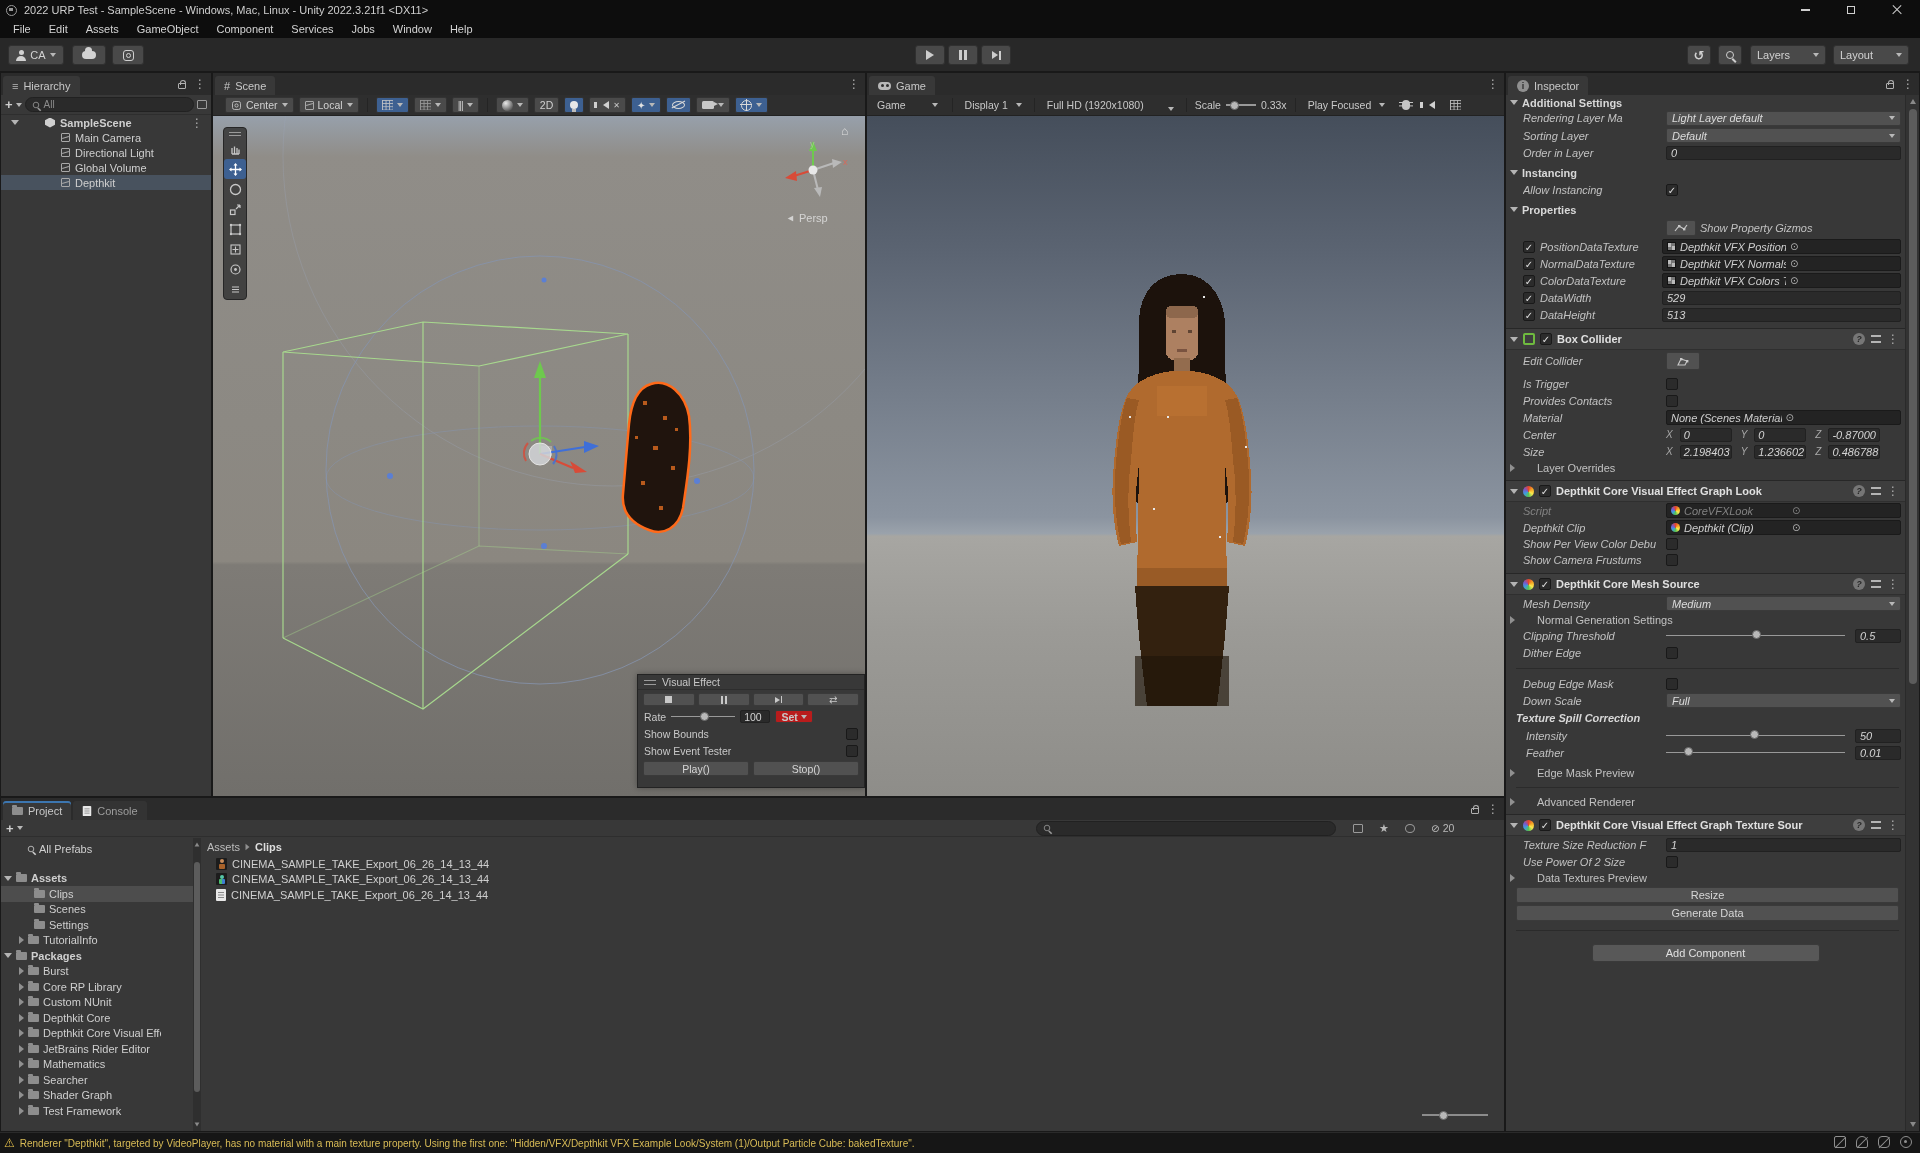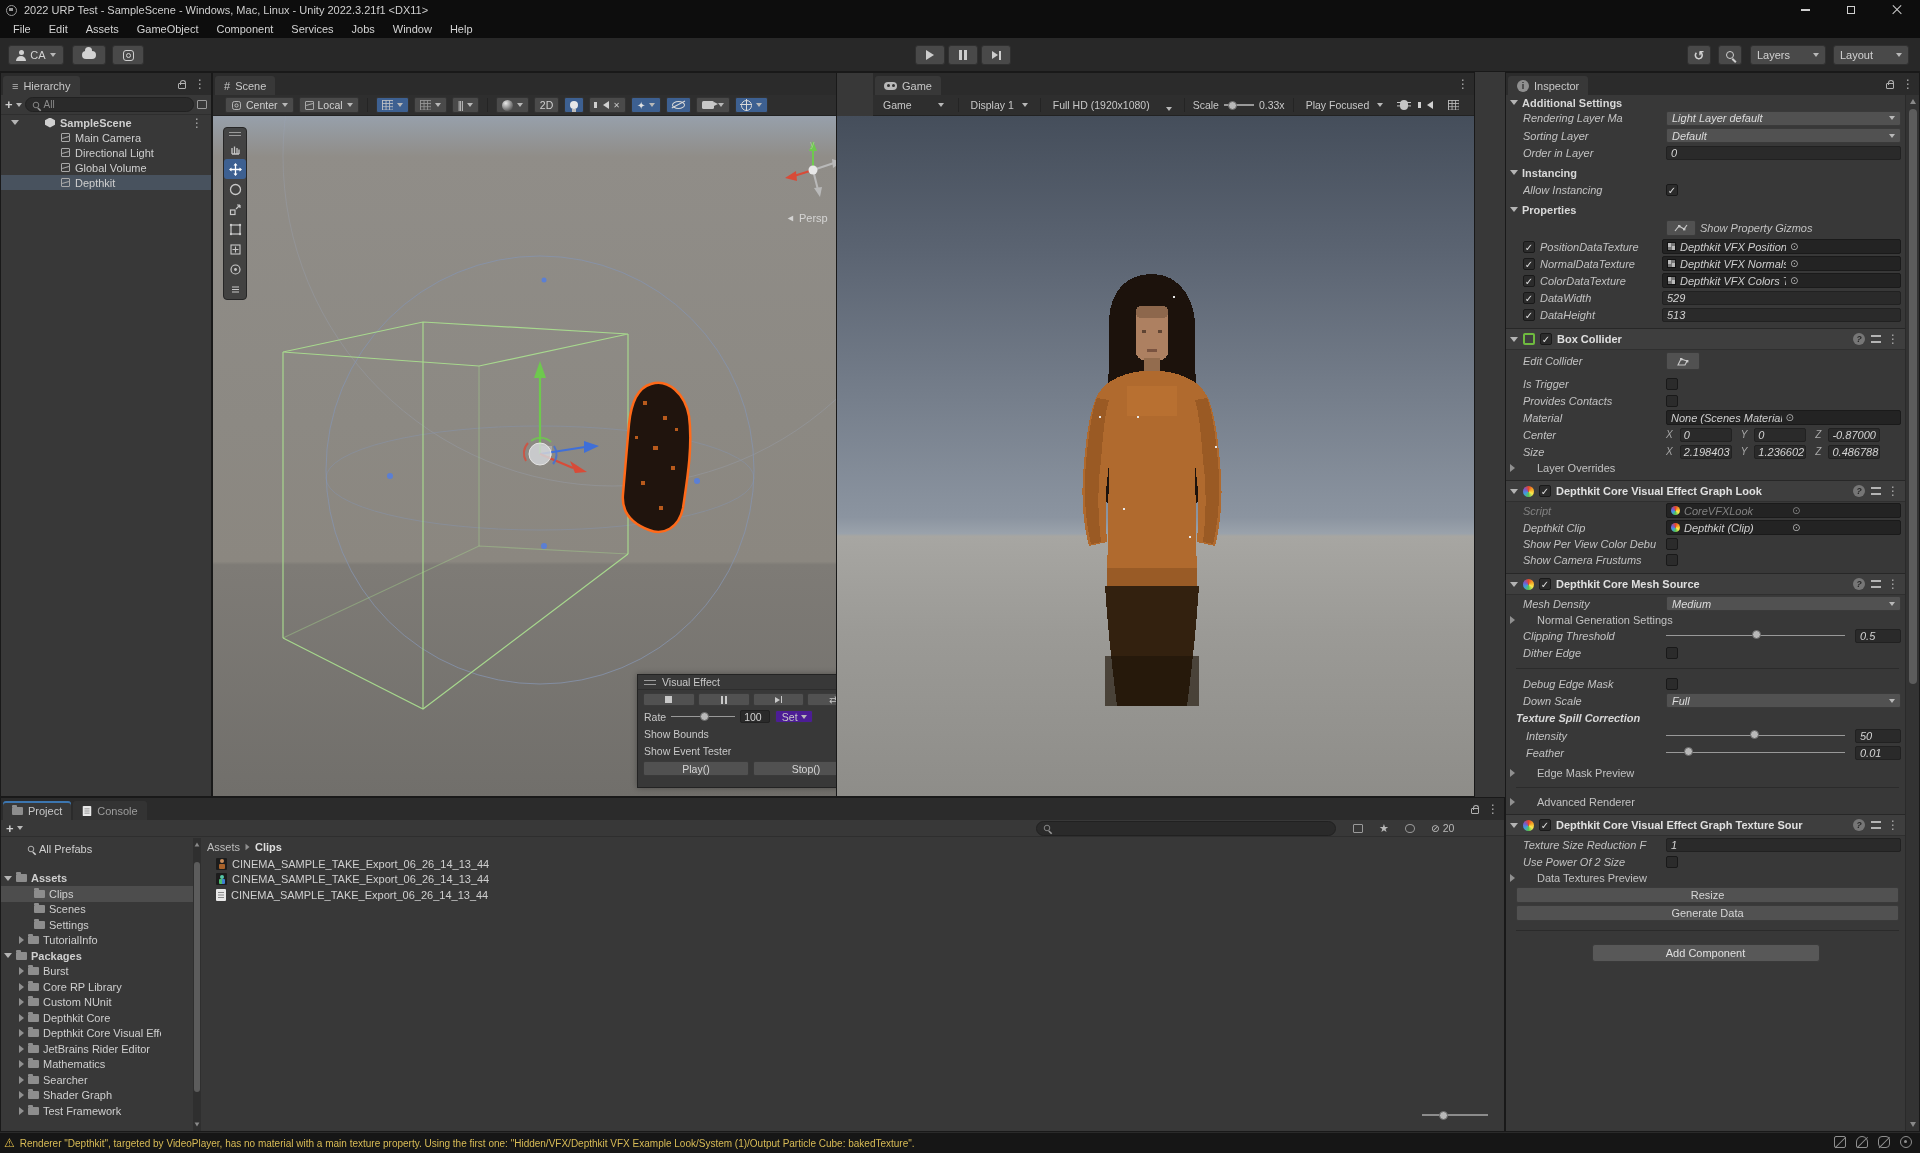--- a/index.html
+++ b/index.html
@@ -67,21 +67,21 @@
   .hrow { height:15px; display:flex; align-items:center; font-size:11px; color:#cfcfcf; position:relative; }
   .hrow.sel { background:#48525e; }
   .tri-d { width:0; height:0; border-left:4px solid transparent; border-right:4px solid transparent; border-top:5px solid #b4b4b4; flex:none; }
   .tri-r { width:0; height:0; border-top:4px solid transparent; border-bottom:4px solid transparent; border-left:5px solid #909090; flex:none; }
   .cube-icon { width:9px; height:9px; border:1px solid #a8a8a8; border-radius:1px; position:relative; flex:none; }
   .cube-icon::after{ content:""; position:absolute; left:0; top:2.5px; width:7px; height:1px; background:#a8a8a8; transform:rotate(-18deg); }
   .scene-logo { width:10px; height:10px; background:#cfcfcf; flex:none; clip-path:polygon(50% 0,100% 28%,100% 72%,50% 100%,0 72%,0 28%); }
 
   
   #scene-panel { left:212px; top:72px; width:654px; height:725px; }
-  #game-panel  { left:836px; top:72px; width:639px; height:725px;padding-left:36px; }
+  #game-panel  { left:866px; top:72px; width:639px; height:725px; }
   .viewbar { height:21px; background:#2e2e2e; border-bottom:1px solid #222; display:flex; align-items:center; padding:0 4px; gap:5px; font-size:10.5px; color:#c8c8c8; }
   .vbtn { height:16px; background:#4a4a4a; border:1px solid #333; border-radius:2px; display:flex; align-items:center; gap:4px; padding:0 5px; color:#d0d0d0; }
   .vbtn.active { background:#3d6091; }
   .vsep { width:1px; height:14px; background:#242424; margin:0 3px; }
   .hash { color:#c8c8c8; font-size:11px; }
   .gamepad-icon { width:13px; height:8px; background:#b8b8b8; border-radius:4px; position:relative; }
   .gamepad-icon::before{ content:""; position:absolute; left:2.5px; top:2.5px; width:3px; height:3px; background:#2e2e2e; border-radius:50%; }
   .gamepad-icon::after{ content:""; position:absolute; right:2.5px; top:2.5px; width:3px; height:3px; background:#2e2e2e; border-radius:50%; }
   .viewport { position:absolute; left:0; top:43px; right:0; bottom:0; overflow:hidden; }
   #scene-viewport { background:linear-gradient(180deg,#97a0ab 0%,#908d88 6%,#8c8983 45%,#8b8780 65.5%,#7e7b76 66%,#716f6b 100%); }
@@ -111,21 +111,21 @@
   .stop-sq { width:7px; height:7px; background:#c8c8c8; }
   .mini-pause { width:6px; height:8px; border-left:2px solid #c8c8c8; border-right:2px solid #c8c8c8; }
   .mini-step { display:flex; align-items:center; gap:1px; }
   .mini-step i{ display:block; width:0; height:0; border-left:5px solid #c8c8c8; border-top:3.5px solid transparent; border-bottom:3.5px solid transparent; }
   .mini-step b{ display:block; width:1.6px; height:7px; background:#c8c8c8; }
   .loop-glyph { color:#c8c8c8; font-size:10px; }
   .ve-slider { position:relative; width:64px; height:12px; }
   .ve-slider::before{ content:""; position:absolute; left:0; right:0; top:5.4px; height:1.4px; background:#999; }
   .knob { position:absolute; top:1.5px; width:9px; height:9px; background:#b8b8b8; border:1px solid #666; border-radius:50%; }
   .ve-val { width:30px; height:13px; background:#2a2a2a; border:1px solid #212121;border-radius:2px; color:#d2d2d2; padding:0 3px; line-height:12px; }
-  .ve-set { width:38px; height:13px; background:#4c1d95; border:1px solid #3a3a3a; border-radius:2px; display:flex; align-items:center; justify-content:center; gap:3px; }
+  .ve-set { width:38px; height:13px; background:#b91c1c; border:1px solid #3a3a3a; border-radius:2px; display:flex; align-items:center; justify-content:center; gap:3px;font-weight:bold; }
 
   
   .cb { width:12px; height:12px; background:#2b2b2b; border:1px solid #191919; border-radius:2px; flex:none; }
   .cb.on { color:#e0e0e0; font-size:10px; line-height:11px; text-align:center; }
   .cb.on::after{ content:"✓"; }
 
   
   #inspector { left:1505px; top:72px; width:415px; height:1060px; }
   .insp-body { position:absolute; left:0; top:22px; right:14px; bottom:0; overflow:hidden; font-size:11px; color:#c2c2c2; padding-top:1px; }
   .irow { display:flex; align-items:center; height:17px; padding:0 4px 0 17px;font-style:italic; }
@@ -581,21 +581,21 @@
     <div class="flex" style="gap:26px;padding:0 6px;">
       <span>Game</span>
         <i class="dd-caret"></i>
     </div>
     <i class="vsep"></i>
     <div class="flex" style="gap:8px;padding:0 4px;">
       <span>Display 1</span>
         <i class="dd-caret"></i>
     </div>
     <i class="vsep"></i>
-    <div class="flex" style="gap:16px;padding:0 4px;align-items:flex-end;">
+    <div class="flex" style="gap:24px;padding:0 4px;align-items:flex-end;">
       <span>Full HD (1920x1080)</span>
         <i class="dd-caret"></i>
     </div>
     <i class="vsep"></i>
     <span>Scale</span>
     <span class="ve-slider" style="width:30px;">
         <span class="knob" style="left:15%;"></span>
       </span>
     <span>0.33x</span>
     <i class="vsep"></i>

